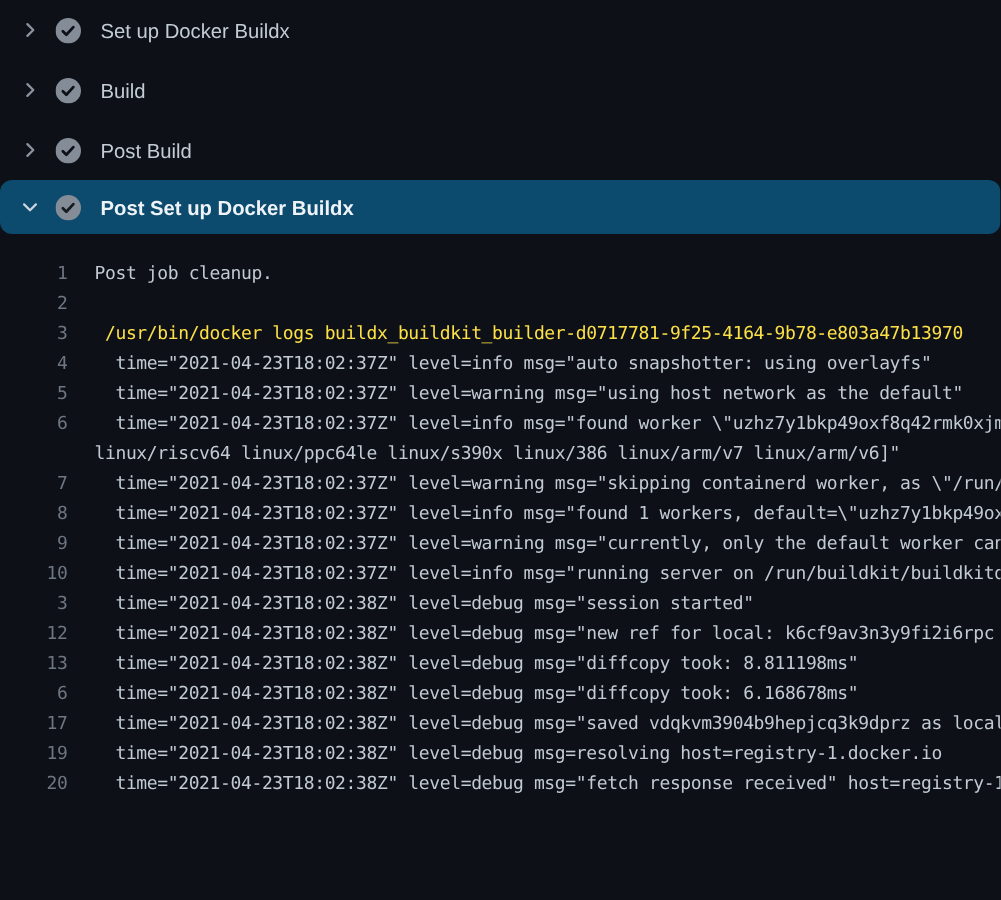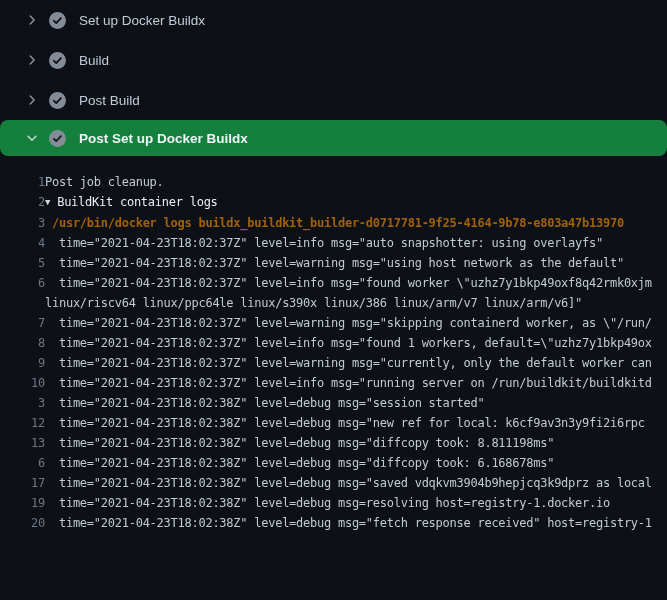--- a/index.html
+++ b/index.html
@@ -6,33 +6,33 @@
   html, body {
     width: 667px; height: 600px;
     overflow: hidden;
     background: #0d1117;
     font-family: "Liberation Sans", sans-serif;
   }
   .step-row {
     height: 40px;
     display: flex;
     align-items: center;
-    padding-left: 24px;
+    padding-left: 12px;
     cursor: pointer;
   }
   .step-row .chev { width: 16px; height: 16px; display: flex; align-items: center; justify-content: center; flex: none; }
   .step-row .check { margin-left: 9px; flex: none; display: flex; }
   .step-label {
     margin-left: 13px;
     font-size: 13.5px;
     color: #c3ccd5;
   }
   .step-row.expanded {
     height: 36px;
-    background: #15803d;
+    background: #0c4a6e;
     border-radius: 8px;
   }
   .step-row.expanded .step-label {
     color: #eef3f8;
     font-weight: 600;
   }
   .log {
     padding-top: 16px;
     font-family: "DejaVu Sans Mono", "Liberation Mono", monospace;
     font-size: 12px;
@@ -42,25 +42,26 @@
   .log-row { display: flex; align-items: flex-start; }
   .ln {
     width: 45px;
     flex: none;
     text-align: right;
     color: #6e7681;
     cursor: pointer;
     user-select: none;
   }
   .lt {
+    margin-left: 18px;
     white-space: pre;
     color: #c2cad2;
   }
   .lt.group { color: #e9eef4; }
-  .lt.command { color: #a16207; font-weight: bold; }
+  .lt.command { color: #fde047; font-weight: normal; }
   .tri {
     display: inline-block;
     font-size: 9px;
     color: #cdd5dd;
     margin-right: 7px;
     transform: translateY(-1px);
   }
 </style>
 </head>
 <body>
@@ -126,21 +127,20 @@
 </div>
 
 <div class="log" id="log-area">
   <div class="log-row">
     <span class="ln">1</span>
     <span class="lt plain">Post job cleanup.</span>
   </div>
 
   <div class="log-row">
     <span class="ln">2</span>
-    <span class="lt group"><span class="tri">▼</span><span>BuildKit container logs</span></span>
   </div>
 
   <div class="log-row">
     <span class="ln">3</span>
     <span class="lt command"> /usr/bin/docker logs buildx_buildkit_builder-d0717781-9f25-4164-9b78-e803a47b13970</span>
   </div>
 
   <div class="log-row">
     <span class="ln">4</span>
     <span class="lt plain">  time="2021-04-23T18:02:37Z" level=info msg="auto snapshotter: using overlayfs"</span>

